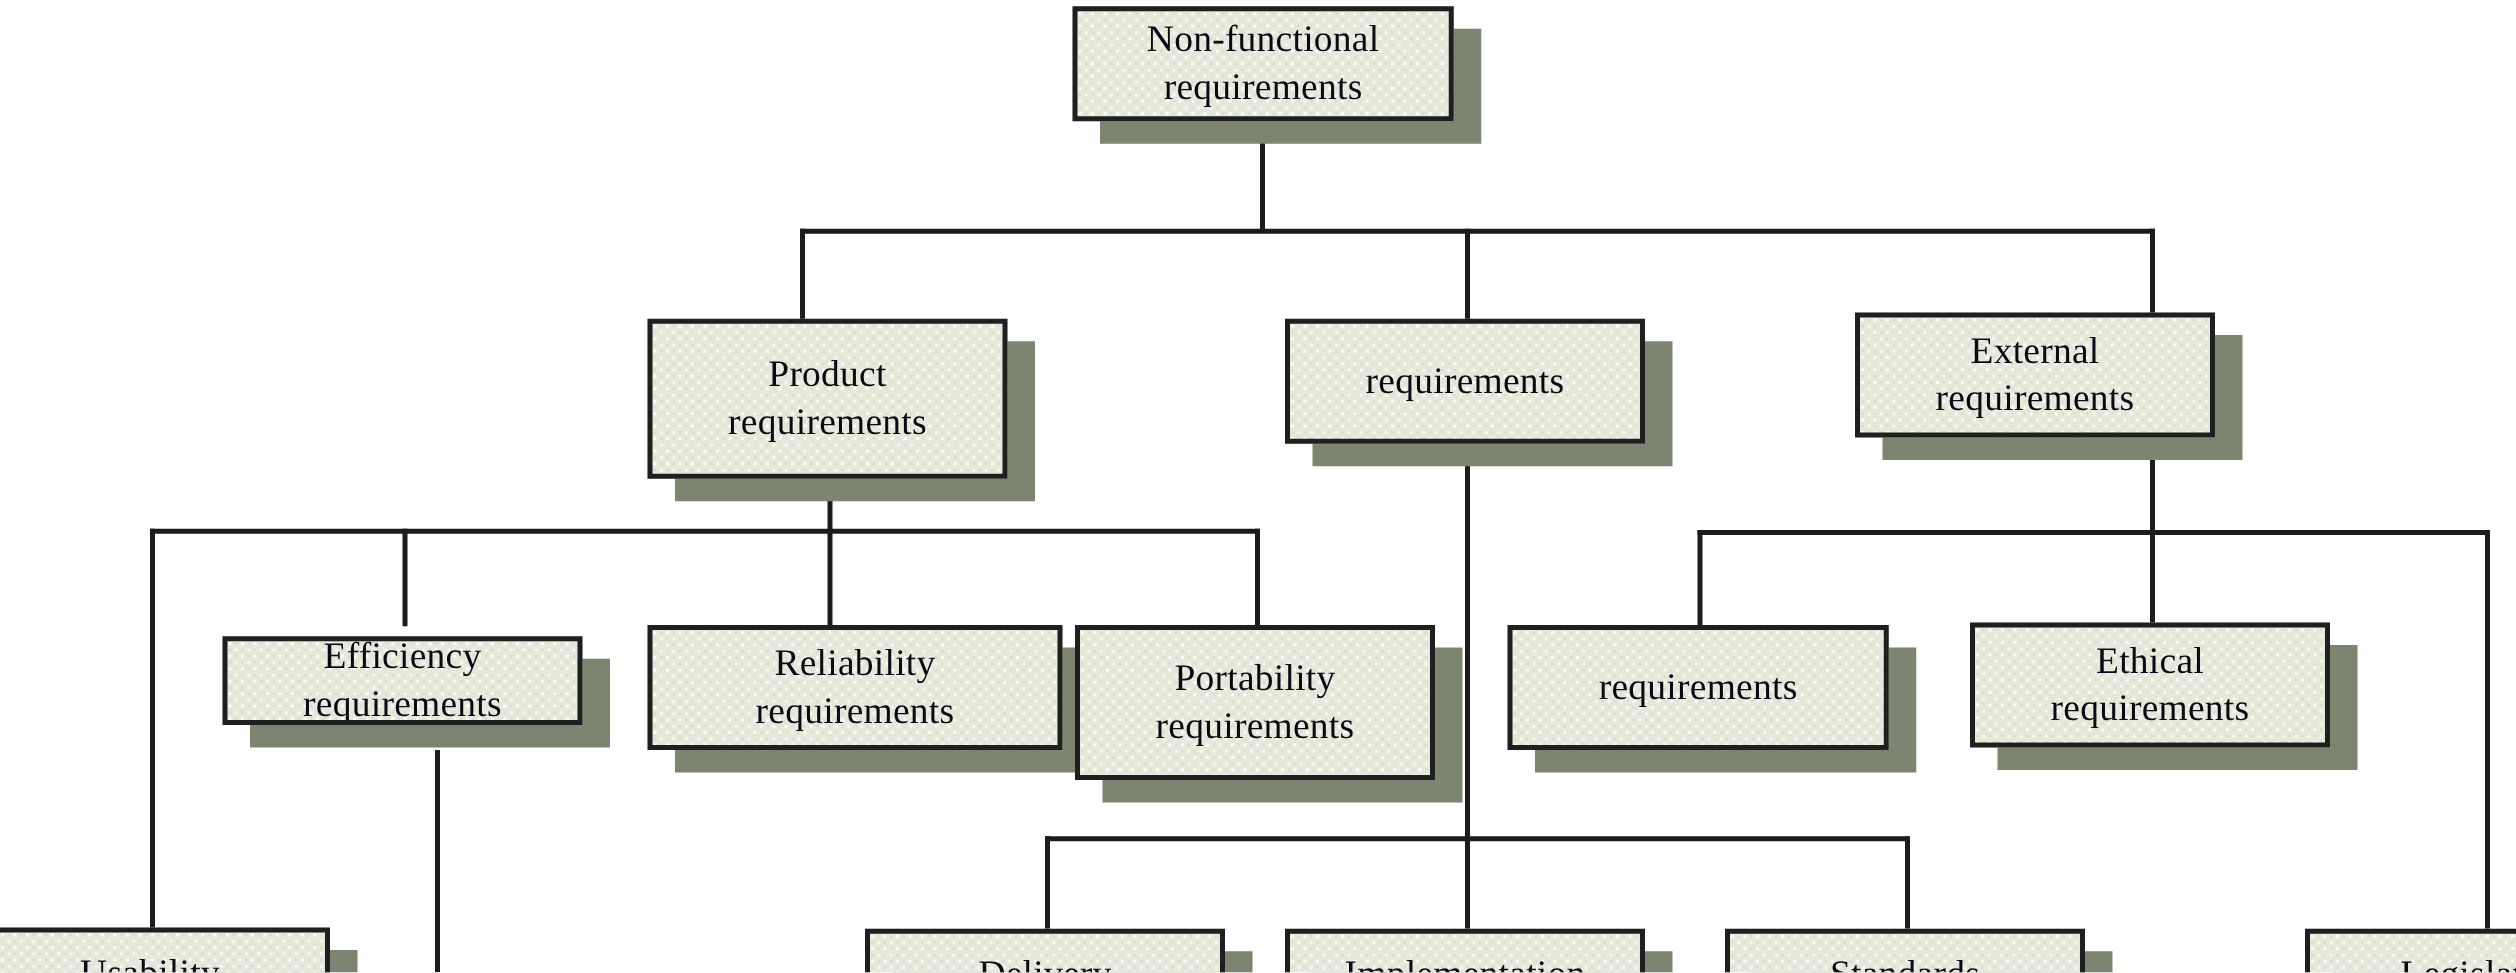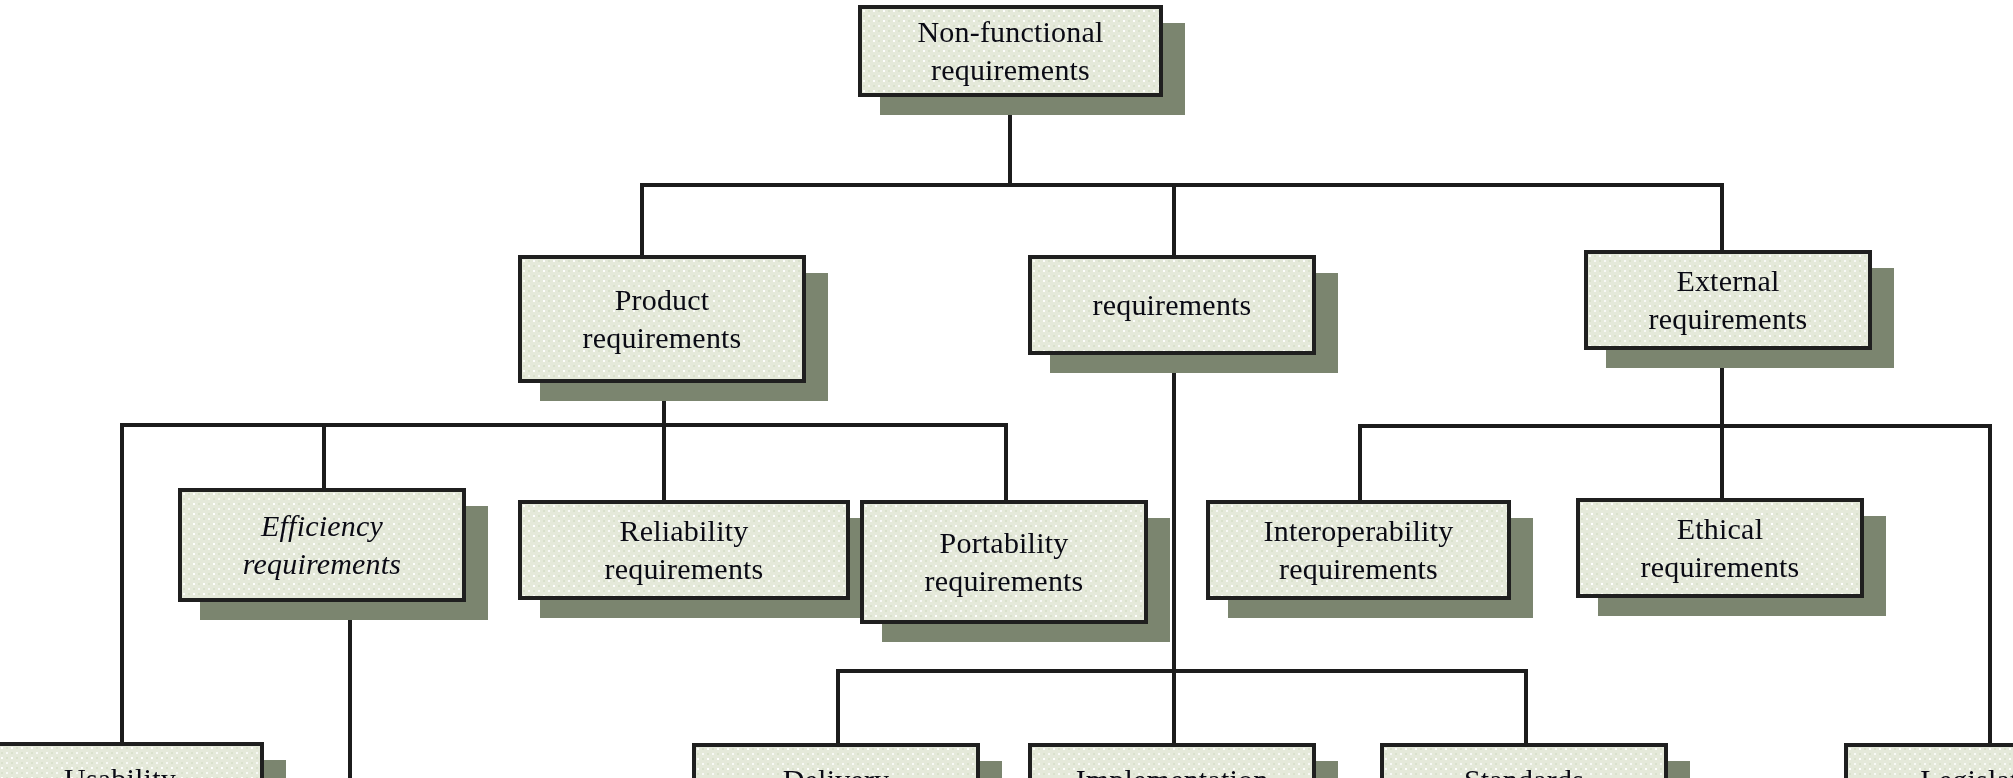--- a/index.html
+++ b/index.html
@@ -113,29 +113,29 @@
     </div>
   </div>
 
   <div class="node" style="left:1172px; top:255px; width:288px; height:100px; margin-left:-144px;">
     <div class="shadow"></div>
     <div class="boxface">
       <span class="ln">requirements</span>
     </div>
   </div>
 
-  <div class="node" style="left:1728px; top:250px; width:288px; height:100px; margin-left:-144px;">
+  <div class="node" style="left:1628px; top:250px; width:288px; height:100px; margin-left:-144px;">
     <div class="shadow"></div>
     <div class="boxface">
       <span class="ln">External</span>
       <span class="ln">requirements</span>
     </div>
   </div>
 
-  <div class="node" style="left:322px; top:488px; width:288px; height:114px; margin-left:-144px;font-style:italic;">
+  <div class="node" style="left:322px; top:509px; width:288px; height:71px; margin-left:-144px;">
     <div class="shadow"></div>
     <div class="boxface">
       <span class="ln">Efficiency</span>
       <span class="ln">requirements</span>
     </div>
   </div>
 
   <div class="node" style="left:662px; top:500px; width:332px; height:100px; margin-left:-144px;">
     <div class="shadow"></div>
     <div class="boxface">
@@ -148,21 +148,20 @@
     <div class="shadow"></div>
     <div class="boxface">
       <span class="ln">Portability</span>
       <span class="ln">requirements</span>
     </div>
   </div>
 
   <div class="node" style="left:1358px; top:500px; width:305px; height:100px; margin-left:-152px;">
     <div class="shadow"></div>
     <div class="boxface">
-      <span class="ln">Interoperability</span>
       <span class="ln">requirements</span>
     </div>
   </div>
 
   <div class="node" style="left:1720px; top:498px; width:288px; height:100px; margin-left:-144px;">
     <div class="shadow"></div>
     <div class="boxface">
       <span class="ln">Ethical</span>
       <span class="ln">requirements</span>
     </div>

